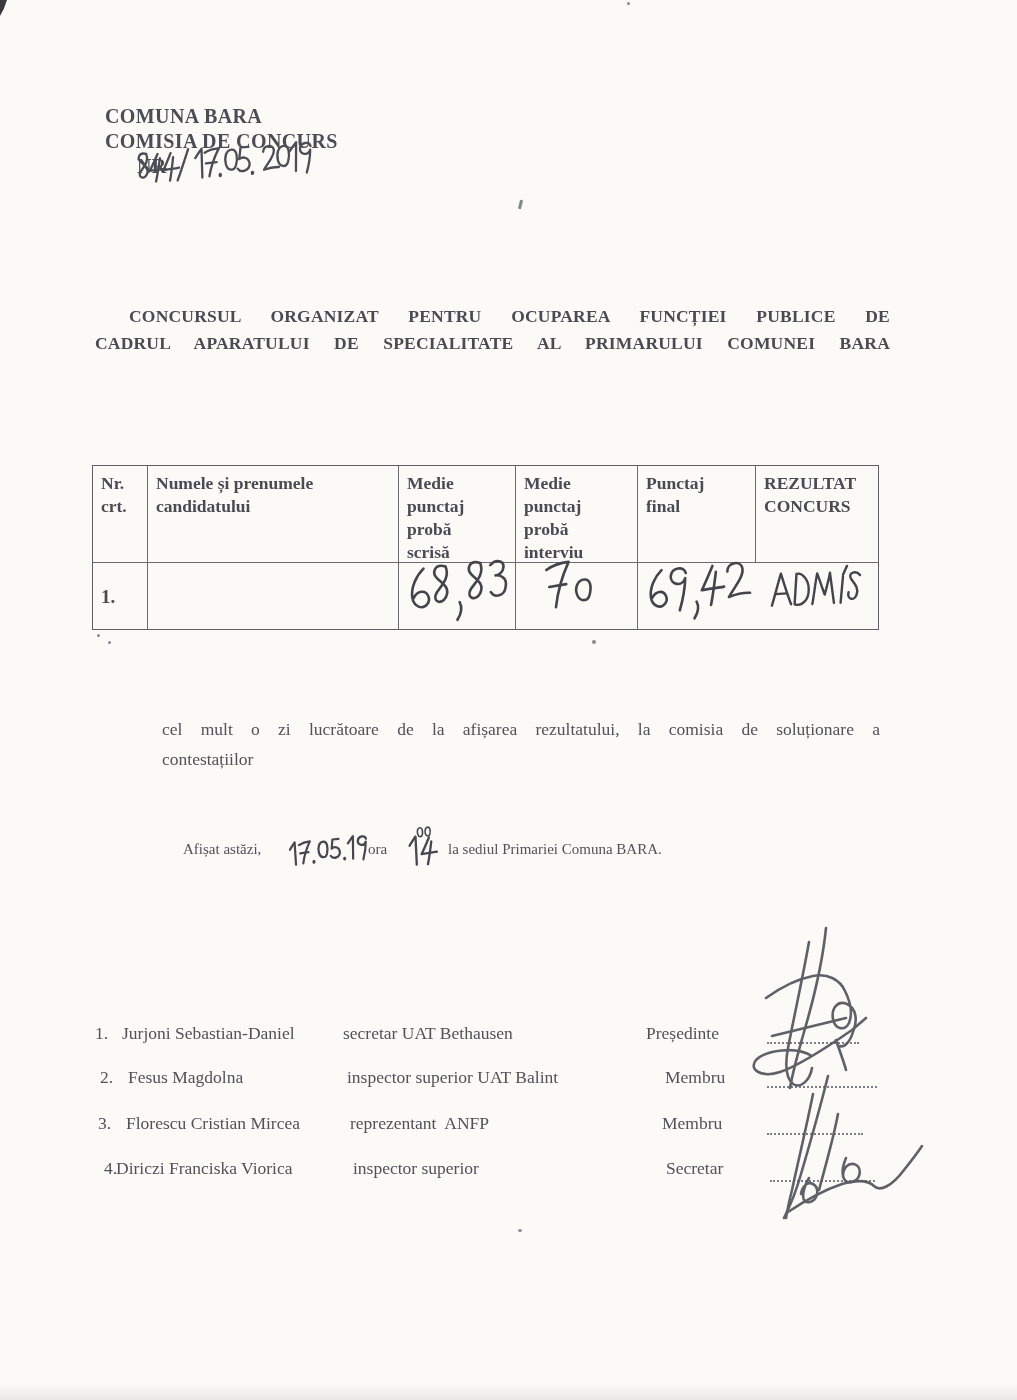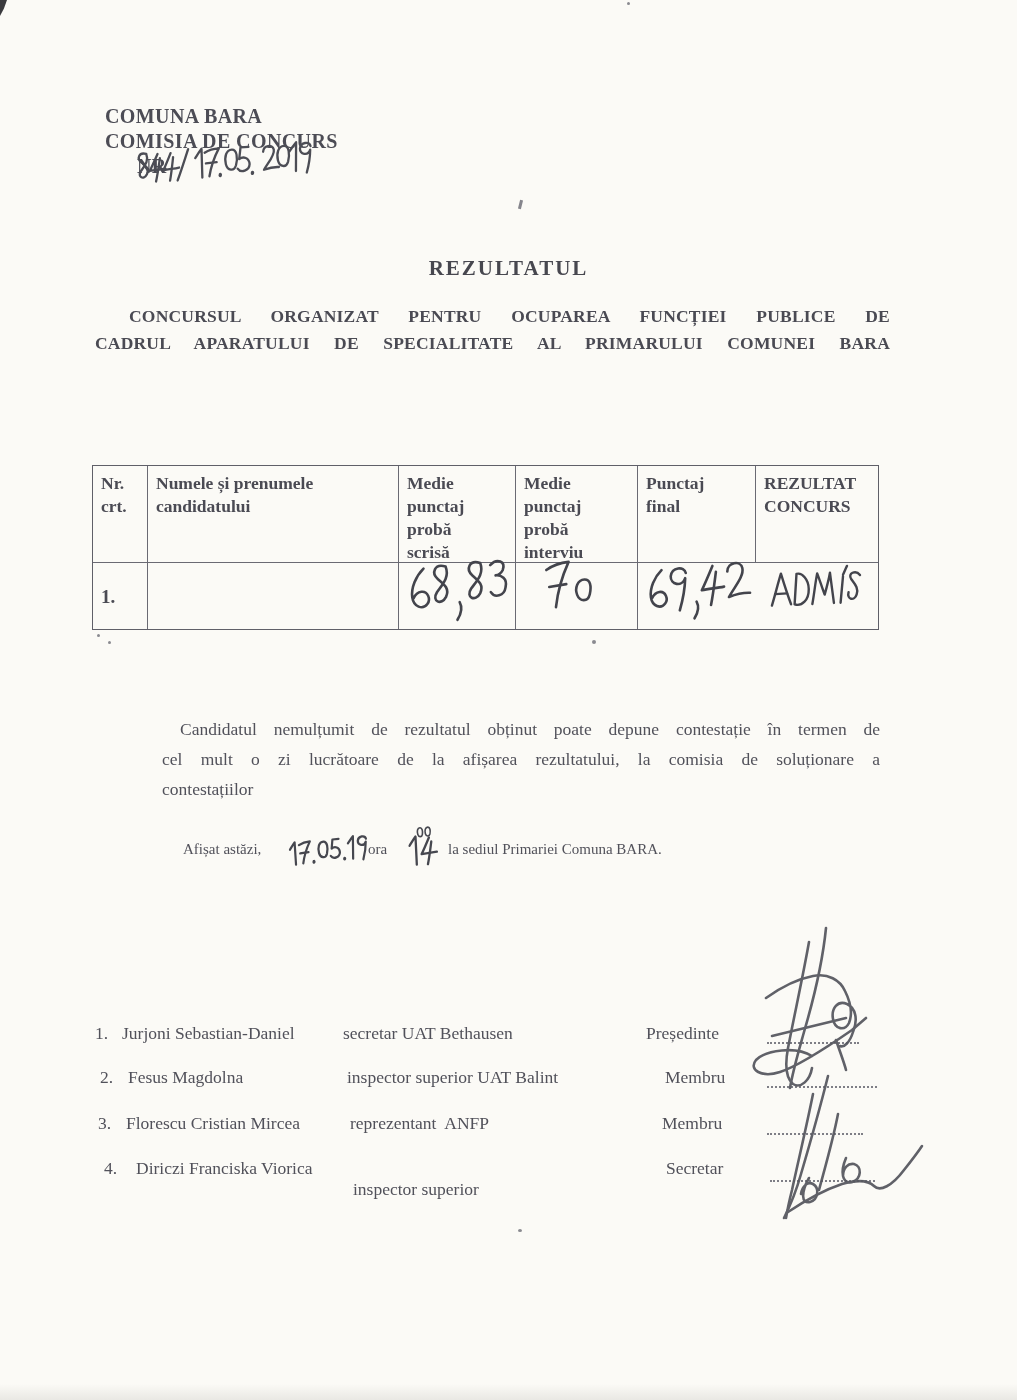--- a/index.html
+++ b/index.html
@@ -59,21 +59,20 @@
   <div class="abs speck" style="left:592px;top:640px;width:4px;height:4px;"></div>
   <div class="abs speck" style="left:97px;top:634px;width:3px;height:3px;"></div>
   <div class="abs speck" style="left:108px;top:641px;width:3px;height:3px;"></div>
   <div class="abs speck" style="left:518px;top:1229px;width:4px;height:3px;"></div>
   <div class="abs bottom-noise"></div>
 
   <div class="abs org-line" style="left:105px;top:105px;">COMUNA BARA</div>
   <div class="abs org-line" style="left:105px;top:130px;">COMISIA DE CONCURS</div>
   <div class="abs org-line" style="left:105px;top:155px;margin-left:32px;">NR</div>
 
-  <div class="abs doc-title">REZULTATUL</div>
 
   <div class="abs subject">
     <div class="jline indent">CONCURSUL ORGANIZAT PENTRU OCUPAREA FUNCȚIEI PUBLICE DE</div>
     <div class="jline">CADRUL  APARATULUI DE SPECIALITATE AL PRIMARULUI COMUNEI BARA</div>
   </div>
 
   <div class="abs rtable">
     <div class="c">Nr.
 crt.</div>
     <div class="c">Numele și prenumele
@@ -92,21 +91,20 @@
 CONCURS</div>
 
     <div class="c bot nr-cell">1.</div>
     <div class="c bot"></div>
     <div class="c bot"></div>
     <div class="c bot"></div>
     <div class="c bot last"></div>
   </div>
 
   <div class="abs note">
-    <div class="jline indent">Candidatul nemulțumit de rezultatul obținut poate depune contestație în termen de</div>
     <div class="jline">cel mult o zi lucrătoare  de la afișarea rezultatului, la comisia de soluționare a</div>
     <div class="lastline">contestațiilor</div>
   </div>
 
   <div class="abs posted-part" style="left:183px;">Afișat astăzi,</div>
   <div class="abs posted-part" style="left:368px;">ora</div>
   <div class="abs posted-part" style="left:448px;">la sediul Primariei Comuna BARA.</div>
 
   <div class="abs committee-row" style="top:1023px;">
     <span style="left:95px;">1.</span>
@@ -121,22 +119,22 @@
     <span style="left:665px;">Membru</span>
   </div>
   <div class="abs committee-row" style="top:1113px;">
     <span style="left:98px;">3.</span>
     <span style="left:126px;">Florescu Cristian Mircea</span>
     <span style="left:350px;">reprezentant  ANFP</span>
     <span style="left:662px;">Membru</span>
   </div>
   <div class="abs committee-row" style="top:1158px;">
     <span style="left:104px;">4.</span>
-    <span style="left:136px;">Diriczi Franciska Viorica</span>
-    <span style="left:353px;margin-top:21px;">inspector superior</span>
+    <span style="left:116px;">Diriczi Franciska Viorica</span>
+    <span style="left:353px;">inspector superior</span>
     <span style="left:666px;">Secretar</span>
   </div>
 
   <div class="abs sig-line" style="left:767px;top:1042px;width:92px;"></div>
   <div class="abs sig-line" style="left:767px;top:1086px;width:110px;"></div>
   <div class="abs sig-line" style="left:767px;top:1133px;width:96px;"></div>
   <div class="abs sig-line" style="left:770px;top:1180px;width:105px;"></div>
 
   <svg class="abs hand-layer" width="1017" height="1400" viewBox="0 0 1017 1400">
     <g id="hw-strokes">

